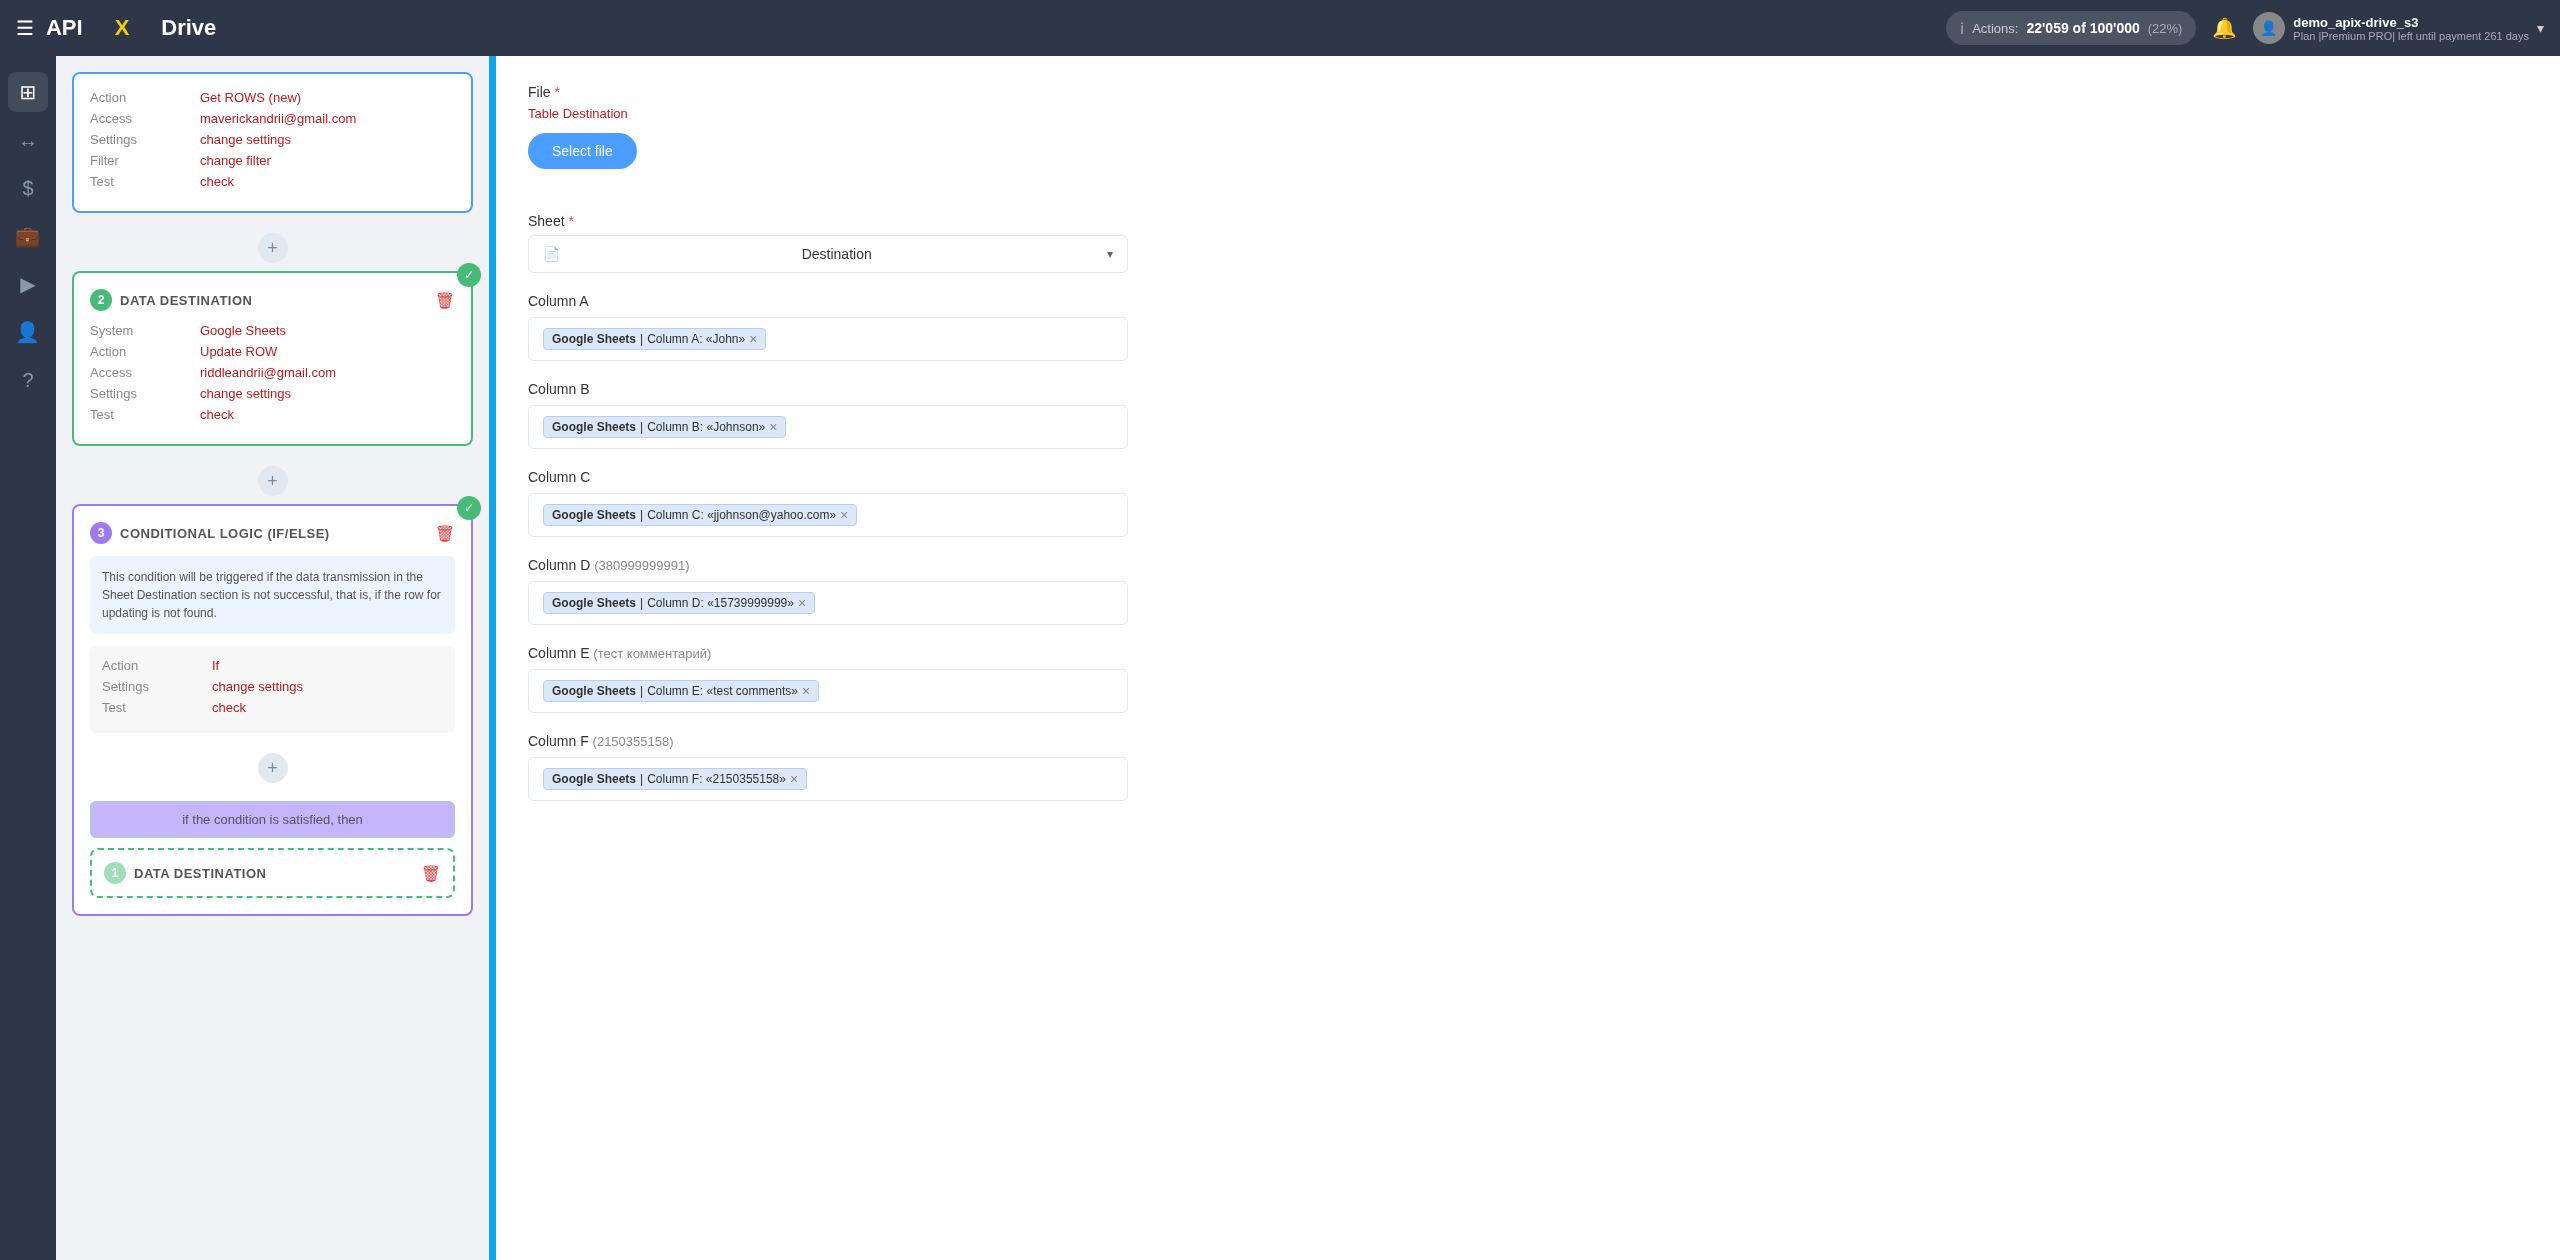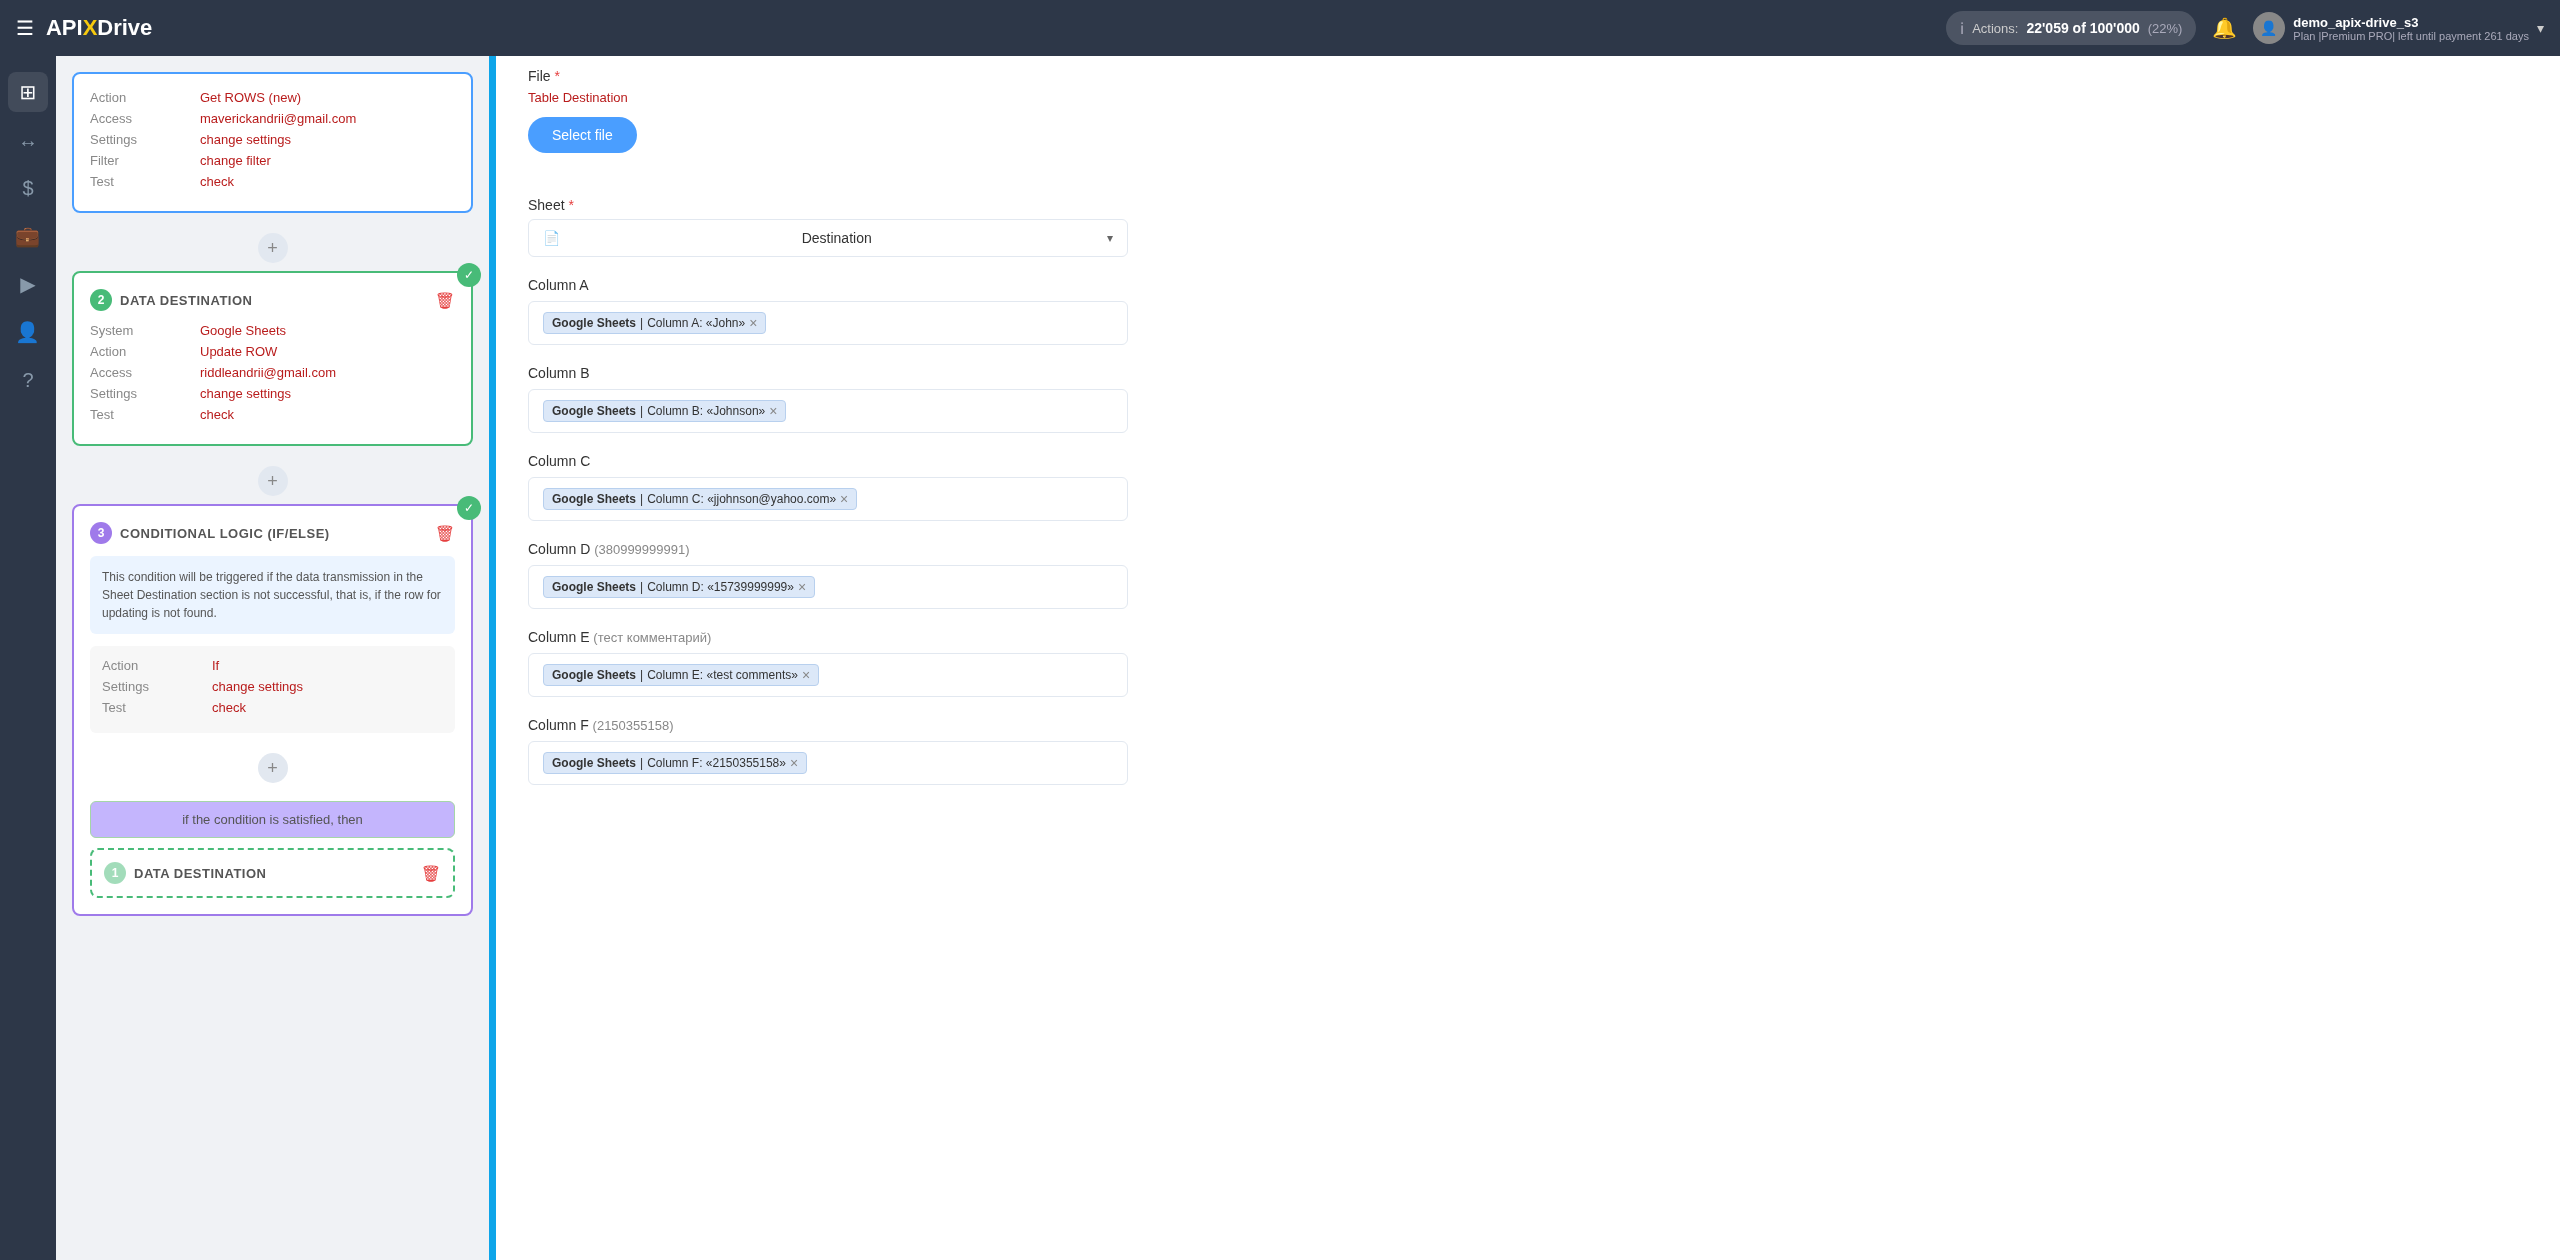--- a/index.html
+++ b/index.html
@@ -10,21 +10,21 @@
       background: #2d3748;
       display: flex;
       align-items: center;
       height: 56px;
       padding: 0 16px;
       flex-shrink: 0;
       z-index: 100;
     }
     .navbar-left { display: flex; align-items: center; gap: 12px; }
     .hamburger { color: #fff; font-size: 20px; cursor: pointer; }
-    .logo { display: flex; align-items: flex-start; }
+    .logo { display: flex; align-items: flex-start; gap: 32px; }
     .logo-api { color: #fff; font-size: 22px; font-weight: 700; }
     .logo-x { color: #f6c90e; font-size: 22px; font-weight: 700; }
     .logo-drive { color: #fff; font-size: 22px; font-weight: 700; }
 
     .navbar-center { margin-left: auto; display: flex; align-items: center; gap: 16px; }
     .actions-badge {
       background: rgba(255,255,255,0.15);
       border-radius: 20px;
       padding: 6px 14px;
       display: flex;
@@ -180,21 +180,21 @@
       display: flex;
       align-items: center;
       gap: 8px;
     }
 
     
     .right-panel {
       flex: 1;
       background: #fff;
       overflow-y: auto;
-      padding: 12px 32px;
+      padding: 28px 32px;
     }
 
     .section-label {
       font-size: 14px;
       color: #333;
       margin-bottom: 6px;
     }
     .required { color: #e53e3e; }
 
     .sub-label {

